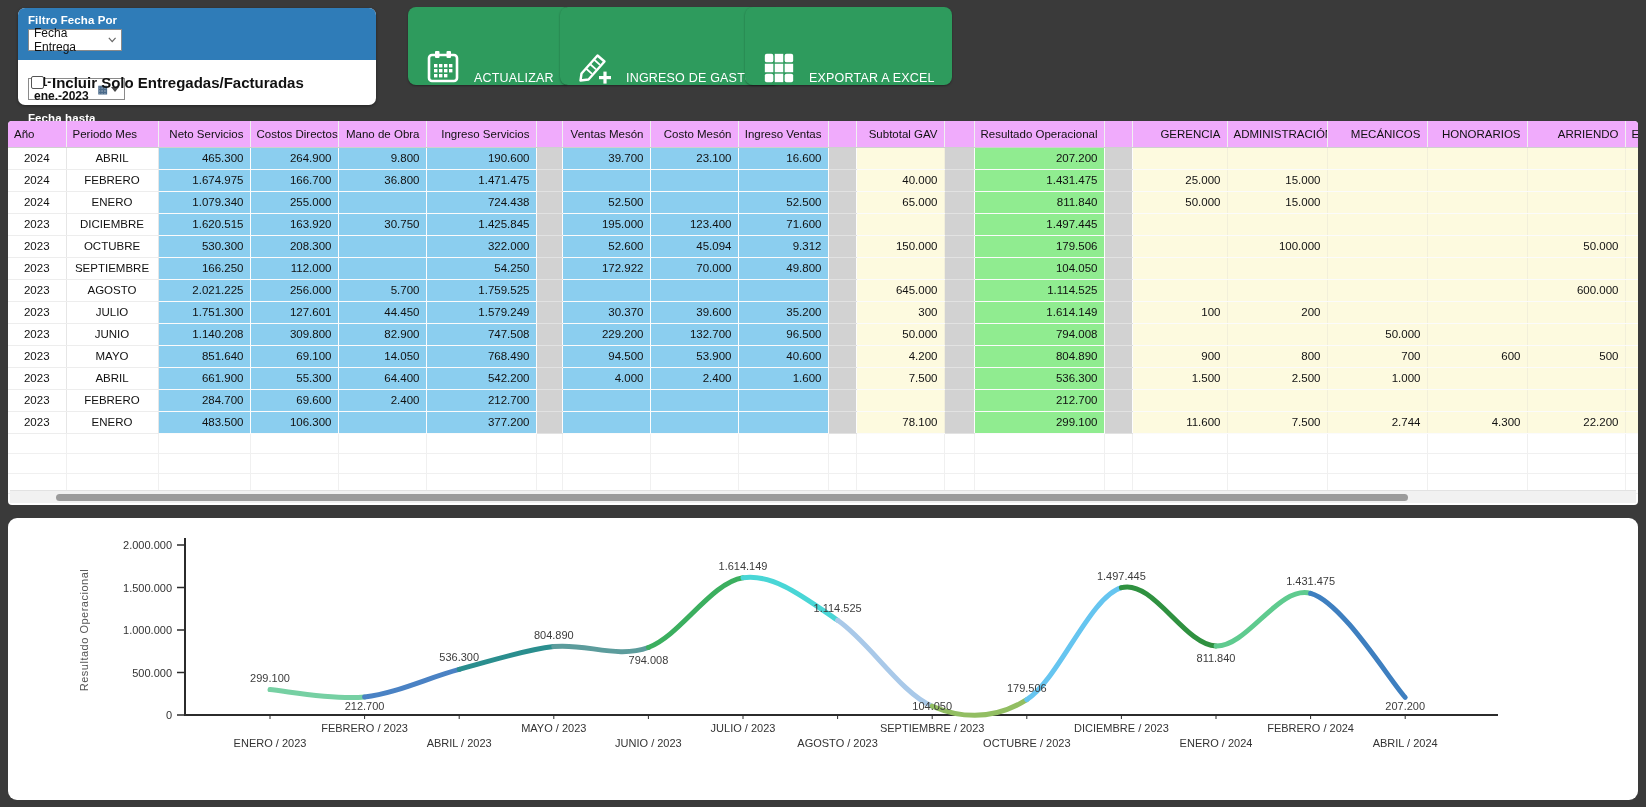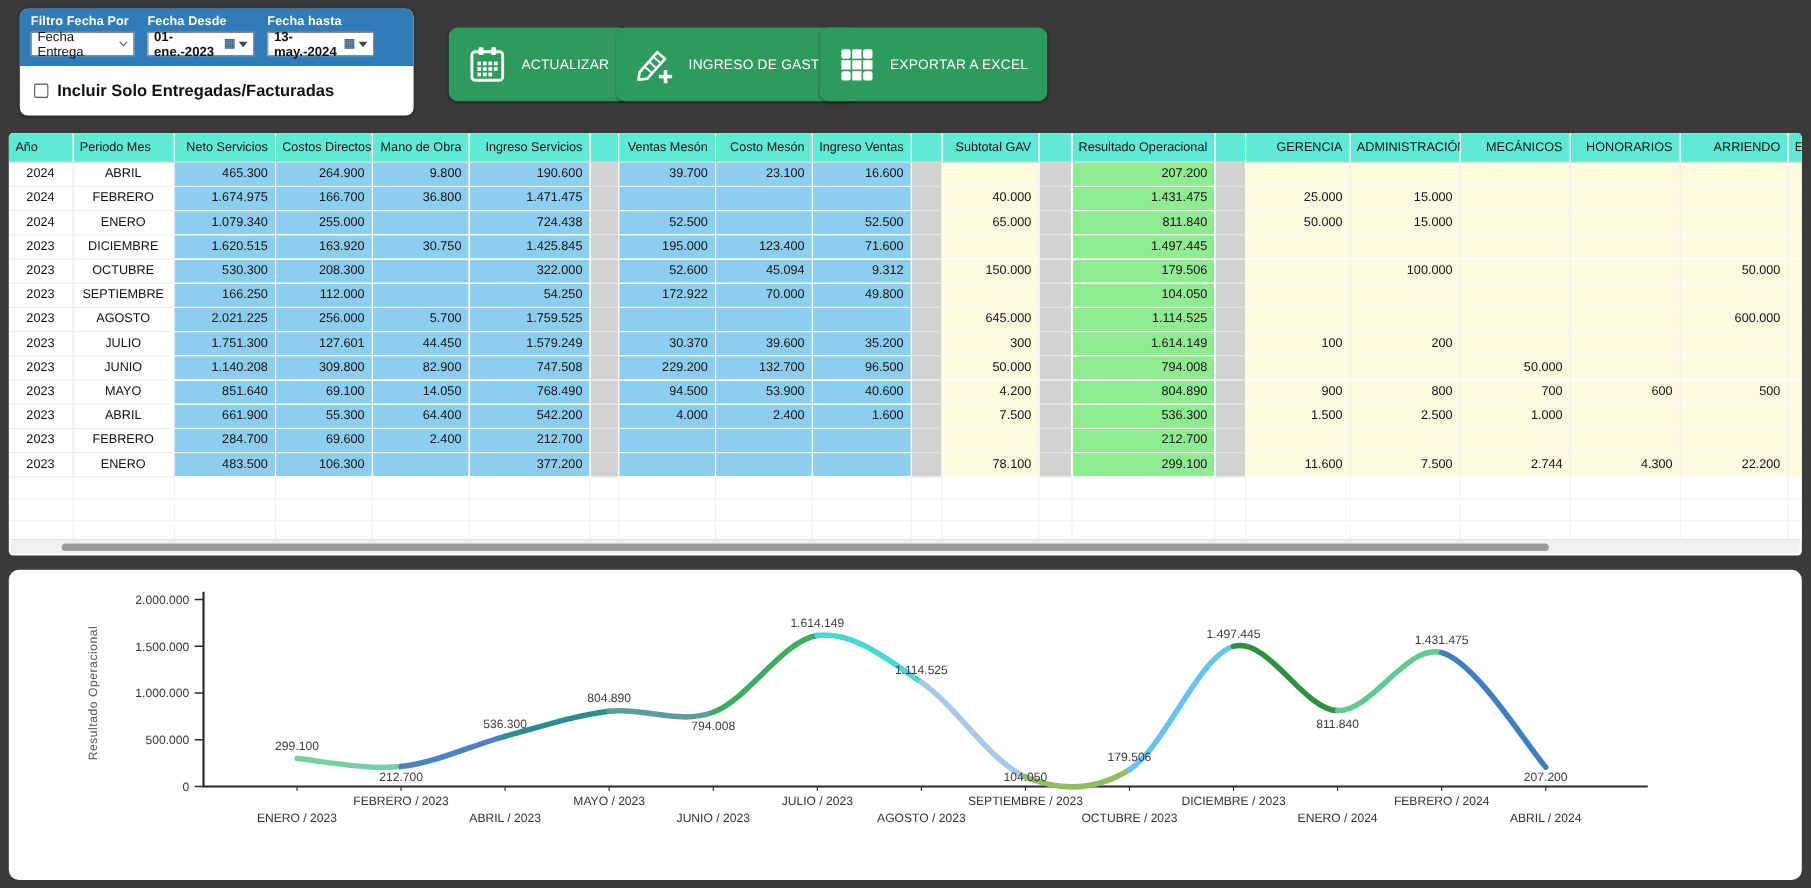--- a/index.html
+++ b/index.html
@@ -8,49 +8,49 @@
     width:1646px; height:807px; position:relative; overflow:hidden;
     background:#3A3A3A;
     font-family:"Liberation Sans", sans-serif;
     -webkit-font-smoothing:antialiased;
   }
 
   
   .filter-card{ position:absolute; left:18px; top:8px; width:358px; height:97px;
     background:#fff; border-radius:7px; box-shadow:0 1px 3px rgba(0,0,0,.4); }
   .filter-blue{ position:absolute; left:0; top:0; width:100%; height:52px;
-    background:#2F7CB8; border-radius:7px 7px 0 0; display:flex; gap:12px; padding:6px 10px 0 10px; }
+    background:#2F7CB8; border-radius:7px 7px 0 0; display:flex; gap:12px; padding:6px 10px 0 10px;flex-direction:column; }
   .fgroup{ display:flex; flex-direction:column; gap:3px; }
   .flabel{ color:#fff; font-size:11.5px; font-weight:700; letter-spacing:.1px; }
   .combo,.datefield{ background:#fff; border:1px solid #8a8a8a; height:22px;
     display:flex; align-items:center; justify-content:space-between;
     font-size:12px; color:#111; padding:0 5px; }
   .combo{ width:94px; }
   .datefield{ width:97px;font-weight:bold; }
   .chev{ width:9px; height:6px; }
   .cal-glyph{ font-size:11px; color:#4a6a8a; line-height:1; }
   .dd-arrow{ width:0; height:0; border-left:4px solid transparent; border-right:4px solid transparent; border-top:5px solid #444; margin-left:3px;}
   .df-icons{ display:flex; align-items:center; }
   .check-row{ position:absolute; left:13px; top:66px; display:flex; align-items:center; gap:8px; }
   .checkbox{ width:13px; height:13px; border:1.5px solid #555; border-radius:2px; background:#fff; }
   .check-label{ font-size:15px; font-weight:700; color:#111; }
 
   
-  .btn{ position:absolute; top:25px; height:67px; background:#2E9B5D; border:none;
-    border-radius:8px; color:#fff; display:flex; align-items:center; gap:13px;
+  .btn{ position:absolute; top:7px; height:78px; background:#2E9B5D; border:none;
+    border-radius:8px; color:#fff; display:flex; align-items:flex-end; gap:13px;
     padding:0 17px; font-size:12.5px; font-family:"Liberation Sans",sans-serif;
     letter-spacing:.2px; cursor:pointer; white-space:nowrap; box-shadow:0 1px 2px rgba(0,0,0,.35);}
   .btn svg{ flex:0 0 auto; }
 
   
   .table-card{ position:absolute; left:8px; top:121px; width:1630px; height:384px;
     background:#fff; border-radius:4px; overflow:hidden; }
   table{ border-collapse:collapse; table-layout:fixed; width:1630px; }
   th,td{ overflow:hidden; white-space:nowrap; font-size:11.5px; color:#111; padding:0 6px; }
-  th{ height:26px; font-weight:400; background:#5eead4; border-bottom:1px solid #cfcfcf; border-right:1px solid #f0f0f0;}
+  th{ height:26px; font-weight:400; background:#f0abfc; border-bottom:1px solid #cfcfcf; border-right:1px solid #f0f0f0;}
   td{ height:22px; border-bottom:1px solid #ededed; border-right:1px solid #e6e6e6; }
   tr.empty td{ height:20px; background:#fff !important; border-bottom:1px solid #f0f0f0; border-right:1px solid #f0f0f0;}
   .al{ text-align:left; } .ar{ text-align:right; }
   td.c-blue  { background:#8BCEEF; border-right:1px solid #fdfdfd; border-bottom:1px solid #fbfbfb; }
   td.c-yellow{ background:#FDFADF; border-right:1px solid #f2efda; border-bottom:1px solid #fbfbfb; }
   td.c-green { background:#90EC90; border-right:1px solid #fdfdfd; border-bottom:1px solid #fbfbfb; }
   td.c-gap   { background:#D2D2D2; border-right:1px solid #fdfdfd; border-bottom:1px solid #e2e2e2; }
   td.c-plain { background:#fff;text-align:center; }
   .hscroll{ position:absolute; left:2px; right:2px; bottom:2px; height:13px; background:#F1F1F1; border-top:1px solid #e2e2e2;}
   .hscroll .thumb{ position:absolute; left:46px; width:1352px; top:3px; height:7px; background:#9B9B9B; border-radius:4px; }

